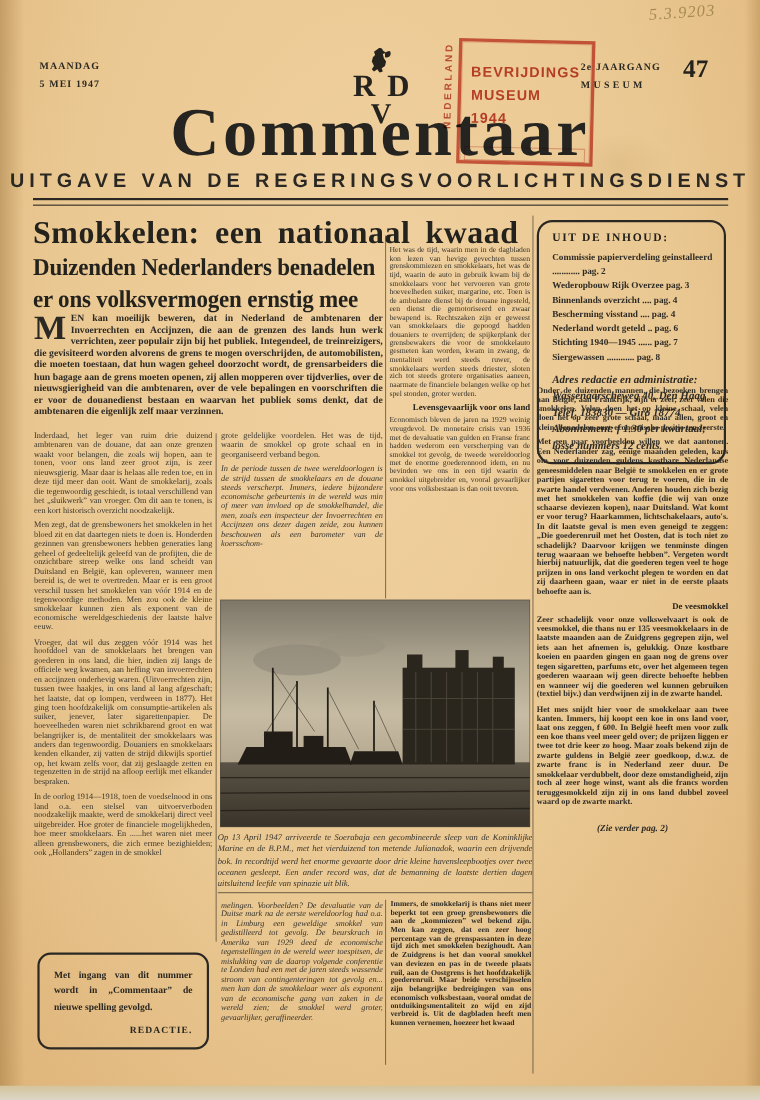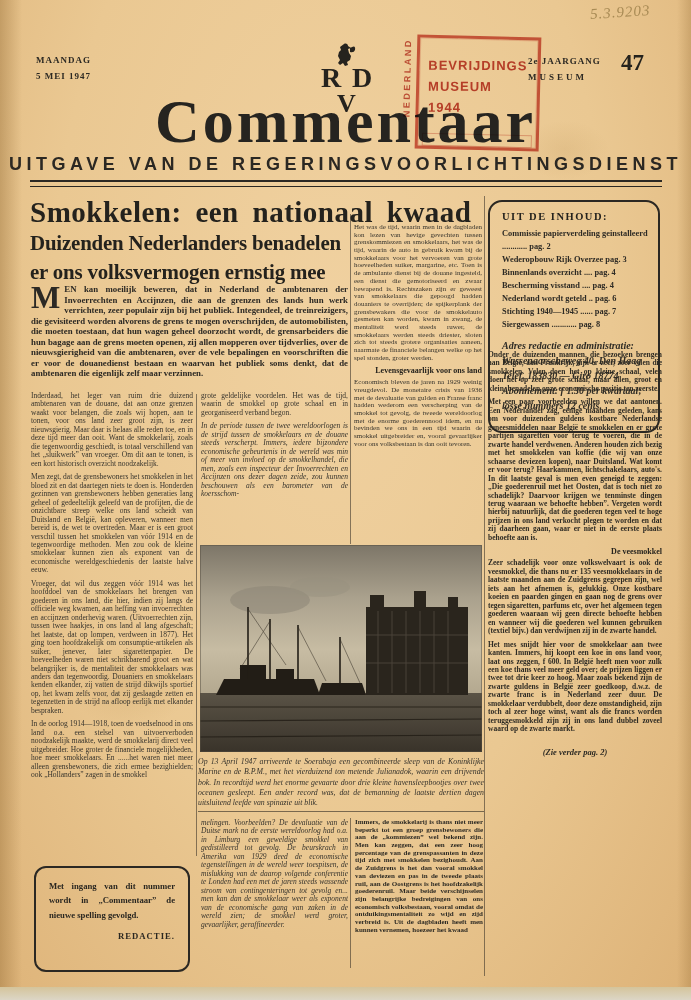--- a/index.html
+++ b/index.html
@@ -30,42 +30,42 @@
     font-weight:bold;font-size:13px;letter-spacing:1px;line-height:1.6;transform:rotate(-1deg);}
   .stamp-side{position:absolute;left:-14px;top:4px;color:rgba(188,52,40,.8);font-family:"Liberation Sans",sans-serif;
     font-weight:bold;font-size:9px;letter-spacing:2.5px;writing-mode:vertical-rl;transform:rotate(180deg);}
   .stamp-bottom{position:absolute;left:7px;right:7px;bottom:3px;height:11px;border:1px solid rgba(198,62,48,.35);}
 
   .headline{left:30px;top:196px;width:455px;font-size:29px;font-weight:bold;letter-spacing:.5px;word-spacing:6px;
     color:#24221d;white-space:nowrap;}
   .subhead{left:30px;top:229px;width:330px;font-size:22px;font-weight:bold;line-height:1.3;color:#24221d;
     transform:scaleX(.95);transform-origin:left top;letter-spacing:-.2px;}
 
-  .toc-box{left:488px;top:200px;width:146px;border:2.5px solid #2b2823;border-radius:14px;padding:9px 10px 18px 12px;}
+  .toc-box{left:488px;top:200px;width:146px;border:2.5px solid #2b2823;border-radius:14px;padding:9px 10px 7px 12px;}
   .toc-title{font-weight:bold;font-size:10.5px;letter-spacing:1.5px;margin-bottom:5px;color:#24221d;}
   .toc-item{font-size:8.4px;font-weight:bold;line-height:1.55;color:#2e2b25;}
   .toc-address{font-size:10px;font-style:italic;font-weight:bold;line-height:1.5;margin-top:7px;color:#2e2b25;}
 
   .intro{left:31px;top:284px;width:317px;font-size:8.8px;font-weight:bold;line-height:1.2;text-align:justify;color:#2c2924;}
   .dropcap{float:left;font-size:31px;line-height:25px;font-weight:bold;padding:1px 4px 0 0;}
 
   .body-col{font-size:7.5px;line-height:1.13;text-align:justify;color:#36332c;overflow:hidden;}
   .body-col p{margin:0 0 5px 0;}
   .tight{font-size:7px;line-height:1.1;}
   .boldcol{font-weight:bold;color:#2e2b24;}
   .ital{font-style:italic;}
   .col-header{font-weight:bold;text-align:right;font-size:8px;margin:4px 0 3px;color:#26231d;}
   .cont-note{text-align:center;font-style:italic;font-weight:bold;font-size:8.5px;margin-top:14px;}
 
   .vline{width:1px;background:rgba(45,40,32,.55);}
   .hline{height:1px;background:rgba(45,40,32,.6);}
 
   .caption{left:198px;top:757px;width:286px;font-size:7.8px;font-style:italic;line-height:1.32;text-align:justify;color:#35322b;}
 
-  .notice-box{left:34px;top:866px;width:126px;border:2.5px solid #2b2823;border-radius:12px;padding:11px 13px 27px;
+  .notice-box{left:34px;top:866px;width:126px;border:2.5px solid #2b2823;border-radius:12px;padding:11px 13px 9px;
     font-weight:bold;font-size:8.7px;line-height:1.65;text-align:justify;color:#2a2721;}
   .notice-sig{text-align:right;margin-top:7px;letter-spacing:1px;}
 
   .photo{left:200px;top:545px;width:282px;height:207px;}
 </style>
 </head>
 <body>
 
 <div class="page">
   <div class="abs edge-left"></div>

